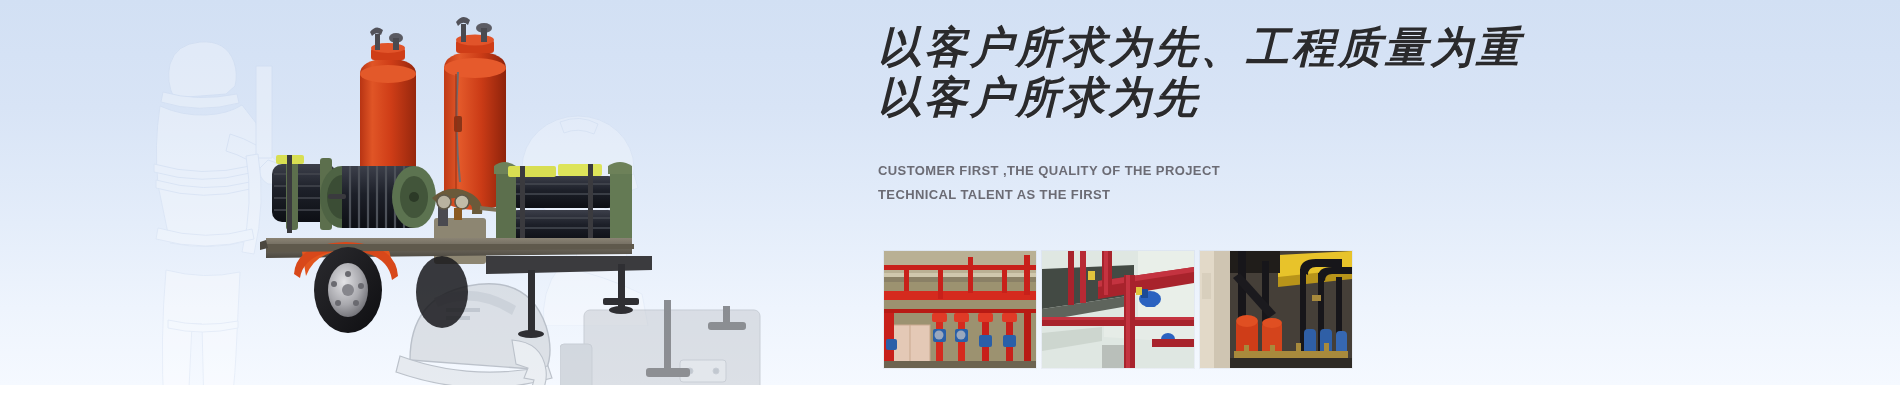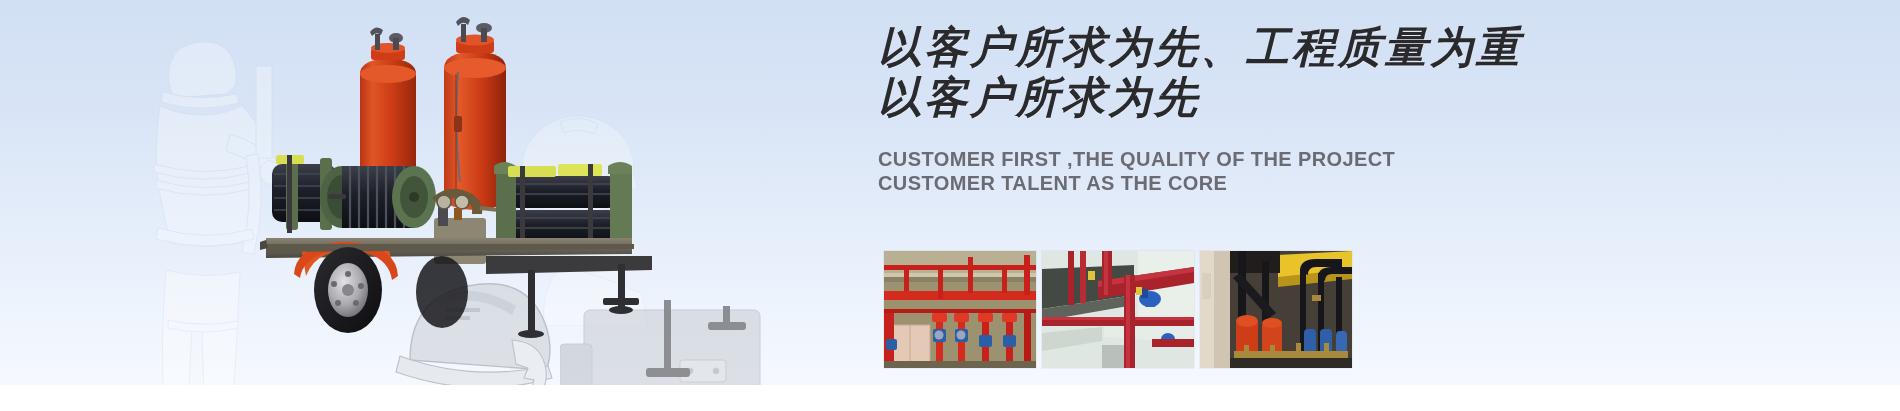--- a/index.html
+++ b/index.html
@@ -84,23 +84,23 @@
     line-height: 50px;
     letter-spacing: 3px;
     font-weight: 700;
     font-style: italic;
     white-space: nowrap;
     text-shadow: 0 1px 0 rgba(255,255,255,0.35);
   }
   .headline .l2 { display: block; }
 
   .sub {
-    margin-top: 25px;
+    margin-top: 37px;
     color: #6b6b74;
-    font-size: 20px;
+    font-size: 13px;
     line-height: 24px;
     font-weight: bold;
     letter-spacing: 0.4px;
     white-space: nowrap;
   }
   .sub .s2 { display:block; }
 
   
   .thumbs {
     position: absolute;
@@ -365,21 +365,21 @@
     </svg>
   </div>
 
   <div class="copy">
     <div class="headline">
       <span class="l1">以客户所求为先、工程质量为重</span>
       <span class="l2">以客户所求为先</span>
     </div>
     <div class="sub">
       <span class="s1">CUSTOMER FIRST ,THE QUALITY OF THE PROJECT</span>
-      <span class="s2">CUSTOMER TALENT AS THE CORE</span>
+      <span class="s2">TECHNICAL TALENT AS THE FIRST</span>
     </div>
   </div>
 
   <div class="thumbs">
 
     <div class="thumb">
       <svg viewBox="0 0 152 117" xmlns="http://www.w3.org/2000/svg" preserveAspectRatio="none">
         <rect width="152" height="117" fill="#9c9270"></rect>
         <rect x="0" y="0" width="152" height="26" fill="#b9b094"></rect>
         <rect x="0" y="22" width="152" height="6" fill="#cfc7ad"></rect>

